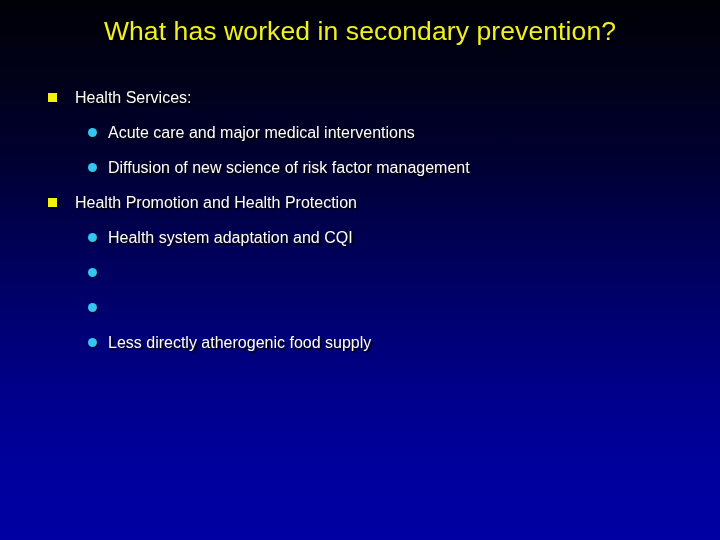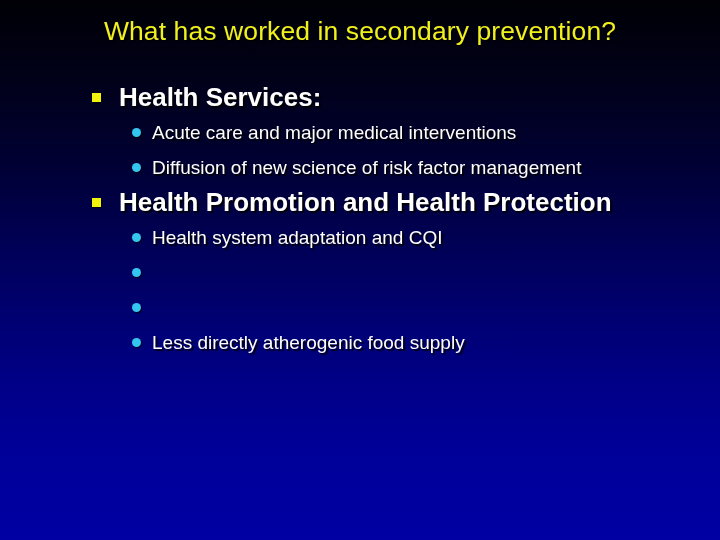--- a/index.html
+++ b/index.html
@@ -61,42 +61,40 @@
     white-space: nowrap;
     color: #ffffff;
     text-shadow: 2px 2px 1px rgba(0,0,0,0.9);
   }
 
   
   .level-1 {
     height: 35px;
     line-height: 35px;
     padding-left: 75px;
-    font-size: 26px;
-    font-weight: 700;
-    margin-left: 44px;
+    font-size: 16px;
+    font-weight: 400;
   }
   .level-1 .marker-square {
     position: absolute;
     left: 48px;
     top: 13px;
     width: 9px;
     height: 9px;
     background: #f2f20c;
     box-shadow: 1px 1px 1px rgba(0,0,0,0.8);
   }
 
   
   .level-2 {
     height: 35px;
     line-height: 35px;
     padding-left: 108px;
-    font-size: 19px;
+    font-size: 16px;
     font-weight: 400;
-    margin-left: 44px;
   }
   .level-2 .marker-dot {
     position: absolute;
     left: 88px;
     top: 13px;
     width: 9px;
     height: 9px;
     border-radius: 50%;
     background: #33c6f0;
     box-shadow: 1px 1px 1px rgba(0,0,0,0.8);

